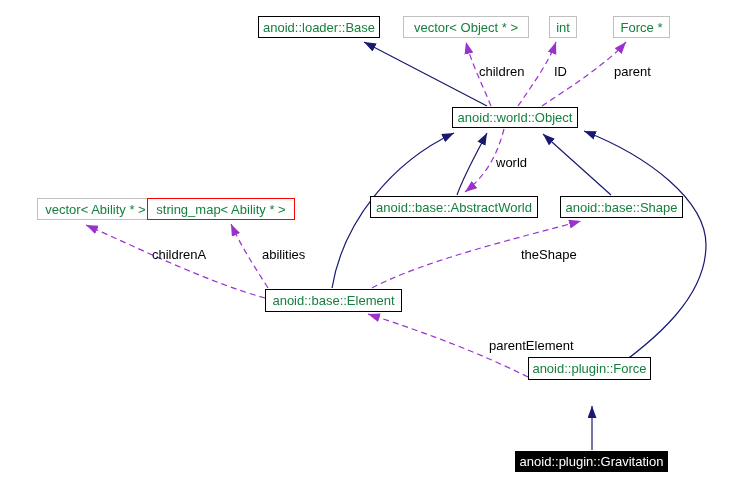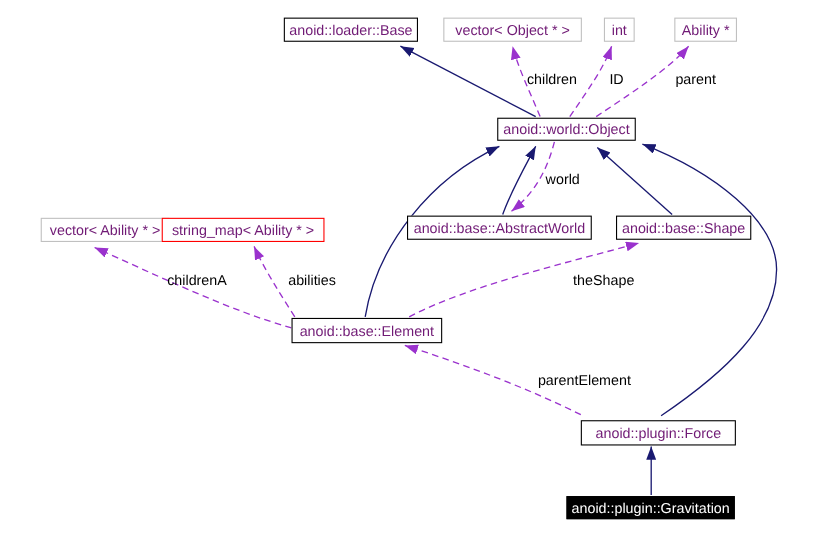--- a/index.html
+++ b/index.html
@@ -24,21 +24,21 @@
   #edges { position: absolute; left: 0; top: 0; width: 744px; height: 489px; }
   .edge-inherit { fill: none; stroke: var(--inheritance); stroke-width: 1.2; }
   .edge-use { fill: none; stroke: var(--usage); stroke-width: 1.2; stroke-dasharray: 6 4; }
   .mk-blue { fill: var(--inheritance); }
   .mk-purple { fill: var(--usage); }
   .node {
     position: absolute;
     box-sizing: border-box;
     background: #ffffff;
     border: 1px solid var(--node-border);
-    color: #701a75;
+    color: #15803d;
     font-size: 13px;
     white-space: nowrap;
     display: flex;
     align-items: center;
     justify-content: center;
   }
   .n-external { border-color: var(--external-border); }
   .n-truncated { border-color: var(--truncated-border); }
   .n-current { background: var(--current-bg); color: var(--current-fg); border-color: var(--current-bg); }
   .edge-label {
@@ -76,28 +76,28 @@
     <path class="edge-use" d="M504,129 C498,152 488,174 465,192" marker-end="url(#arrow-purple)"></path>
     <path class="edge-use" d="M265,298 C210,283 142,250 86,225" marker-end="url(#arrow-purple)"></path>
     <path class="edge-use" d="M268,288 C254,266 241,246 231,224" marker-end="url(#arrow-purple)"></path>
     <path class="edge-use" d="M372,288 C425,260 518,238 581,221" marker-end="url(#arrow-purple)"></path>
     <path class="edge-use" d="M528,377 C480,353 424,332 368,314" marker-end="url(#arrow-purple)"></path>
   </svg>
 
   <div class="node" style="left:258px; top:16px; width:122px; height:22px;">anoid::loader::Base</div>
   <div class="node n-external" style="left:403px; top:16px; width:126px; height:22px;">vector&lt; Object * &gt;</div>
   <div class="node n-external" style="left:549px; top:16px; width:28px; height:22px;">int</div>
-  <div class="node n-external" style="left:613px; top:16px; width:57px; height:22px;">Ability *</div>
+  <div class="node n-external" style="left:613px; top:16px; width:57px; height:22px;">Force *</div>
   <div class="node" style="left:452px; top:107px; width:126px; height:21px;">anoid::world::Object</div>
   <div class="node n-external" style="left:8px; top:198px; width:117px; height:22px;margin-left:29px;">vector&lt; Ability * &gt;</div>
   <div class="node n-truncated" style="left:147px; top:198px; width:148px; height:22px;">string_map&lt; Ability * &gt;</div>
   <div class="node" style="left:370px; top:196px; width:168px; height:22px;">anoid::base::AbstractWorld</div>
   <div class="node" style="left:560px; top:196px; width:123px; height:22px;">anoid::base::Shape</div>
   <div class="node" style="left:265px; top:289px; width:137px; height:23px;">anoid::base::Element</div>
-  <div class="node" style="left:528px; top:382px; width:141px; height:23px;">anoid::plugin::Force</div>
+  <div class="node" style="left:528px; top:357px; width:123px; height:23px;">anoid::plugin::Force</div>
   <div class="node n-current" style="left:515px; top:451px; width:153px; height:21px;">anoid::plugin::Gravitation</div>
 
   <div class="edge-label" style="left:479px; top:64px;text-align:right;">children</div>
   <div class="edge-label" style="left:554px; top:64px;">ID</div>
   <div class="edge-label" style="left:614px; top:64px;">parent</div>
   <div class="edge-label" style="left:496px; top:155px;">world</div>
   <div class="edge-label" style="left:152px; top:247px;">childrenA</div>
   <div class="edge-label" style="left:262px; top:247px;">abilities</div>
   <div class="edge-label" style="left:521px; top:247px;">theShape</div>
   <div class="edge-label" style="left:489px; top:338px;">parentElement</div>

